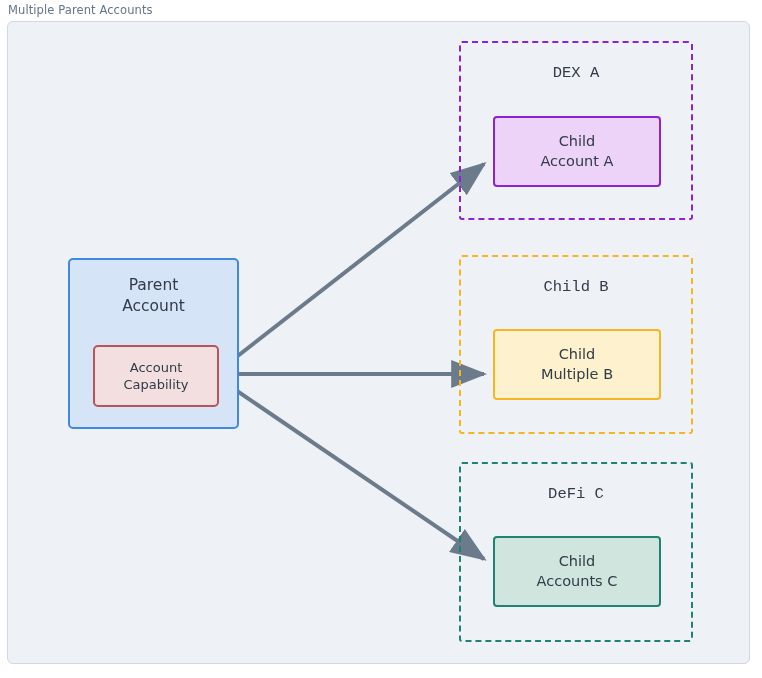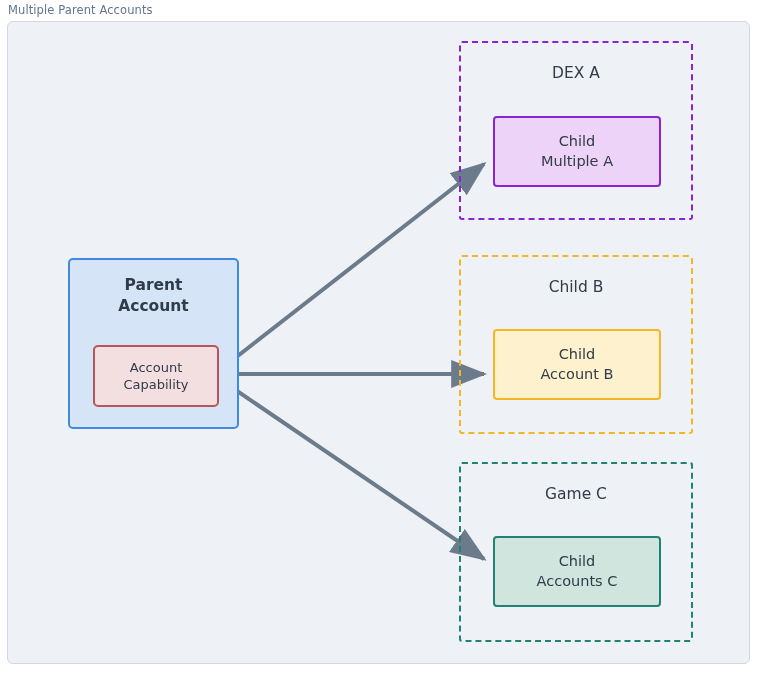--- a/index.html
+++ b/index.html
@@ -54,21 +54,20 @@
     left: 68px;
     top: 258px;
     width: 171px;
     height: 171px;
     background: #d6e4f7;
     border: 2px solid #3f8ae0;
     border-radius: 5px;
     justify-content: flex-start;
     padding-top: 15px;
     font-size: 15.5px;
-    font-weight: bold;
   }
 
   
   #account-capability {
     left: 93px;
     top: 345px;
     width: 126px;
     height: 62px;
     background: #f3dfdf;
     border: 2px solid #b8555a;
@@ -85,20 +84,21 @@
     border-radius: 3px;
     background: transparent;
   }
   .group-label {
     position: absolute;
     width: 100%;
     text-align: center;
     top: 21px;
     font-size: 15.5px;
     color: #323b48;
+    font-family: Liberation Mono, monospace;
   }
 
   #group-dex-a   { left: 459px; top: 41px;  width: 234px; height: 179px; border-color: #8a22d6; }
   #group-defi-b  { left: 459px; top: 255px; width: 234px; height: 179px; border-color: #f2b723; }
   #group-game-c  { left: 459px; top: 462px; width: 234px; height: 180px; border-color: #1f8272; }
 
   
   #child-account-a {
     left: 493px; top: 116px; width: 168px; height: 71px;
     background: #ecd3f7; border: 2px solid #8a22d6; border-radius: 4px;
@@ -149,30 +149,30 @@
 <div class="node" id="account-capability">
   <span>Account</span>
   <span>Capability</span>
 </div>
 
 <div class="group" id="group-dex-a">
   <div class="group-label">DEX A</div>
 </div>
 <div class="node" id="child-account-a">
   <span>Child</span>
-  <span>Multiple A</span>
+  <span>Account A</span>
 </div>
 
 <div class="group" id="group-defi-b">
   <div class="group-label">Child B</div>
 </div>
 <div class="node" id="child-account-b">
   <span>Child</span>
-  <span>Account B</span>
+  <span>Multiple B</span>
 </div>
 
 <div class="group" id="group-game-c">
-  <div class="group-label">Game C</div>
+  <div class="group-label">DeFi C</div>
 </div>
 <div class="node" id="child-account-c">
   <span>Child</span>
   <span>Accounts C</span>
 </div>
 
 </body></html>

